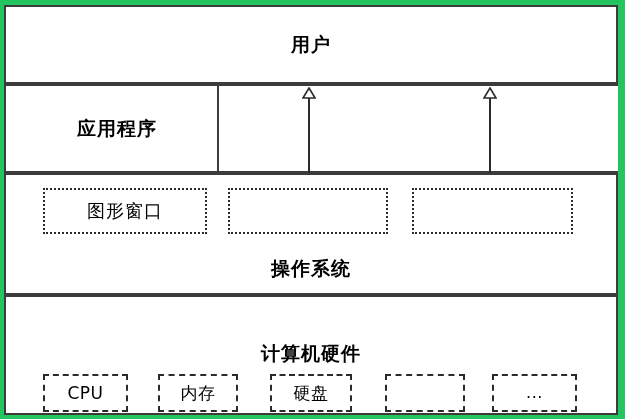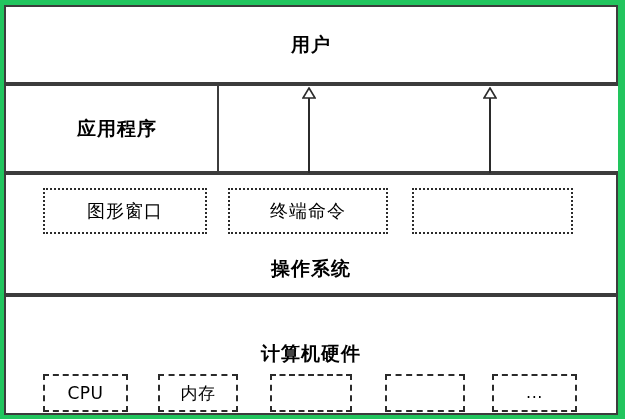--- a/index.html
+++ b/index.html
@@ -123,36 +123,36 @@
       </svg>
     </div>
   </div>
 
   <div class="abs solid-box" style="left:4px; top:173px; width:614px; height:122px;"></div>
 
   <div class="abs dotted-box" style="left:43px; top:188px; width:164px; height:46px;"></div>
   <div class="abs lbl t-mid" style="left:43px; top:188px; width:164px; height:46px;">图形窗口</div>
 
   <div class="abs dotted-box" style="left:228px; top:188px; width:160px; height:46px;"></div>
-  <div class="abs lbl t-mid" style="left:228px; top:188px; width:160px; height:46px;">终端命令</div>
 
   <div class="abs dotted-box" style="left:412px; top:188px; width:161px; height:46px;"></div>
 
   <div class="abs lbl lbl-bold t-big" style="left:4px; top:252px; width:614px; height:32px;">操作系统</div>
 
   <div class="abs solid-box" style="left:4px; top:295px; width:614px; height:120px;"></div>
 
   <div class="abs lbl lbl-bold t-big" style="left:4px; top:338px; width:614px; height:30px;text-align:center;">计算机硬件</div>
 
   <div class="abs dashed-box" style="left:43px; top:374px; width:85px; height:38px;"></div>
   <div class="abs lbl t-small" style="left:43px; top:374px; width:85px; height:38px;">CPU</div>
 
   <div class="abs dashed-box" style="left:158px; top:374px; width:80px; height:38px;"></div>
   <div class="abs lbl t-small" style="left:158px; top:374px; width:80px; height:38px;">内存</div>
 
   <div class="abs dashed-box" style="left:270px; top:374px; width:82px; height:38px;"></div>
+  <div class="abs lbl t-small" style="left:270px; top:374px; width:82px; height:38px;">硬盘</div>
 
   <div class="abs dashed-box" style="left:385px; top:374px; width:80px; height:38px;"></div>
 
   <div class="abs dashed-box" style="left:492px; top:374px; width:85px; height:38px;"></div>
   <div class="abs lbl t-tiny" style="left:492px; top:374px; width:85px; height:38px;">...</div>
 
 </div>
 
 </body></html>

